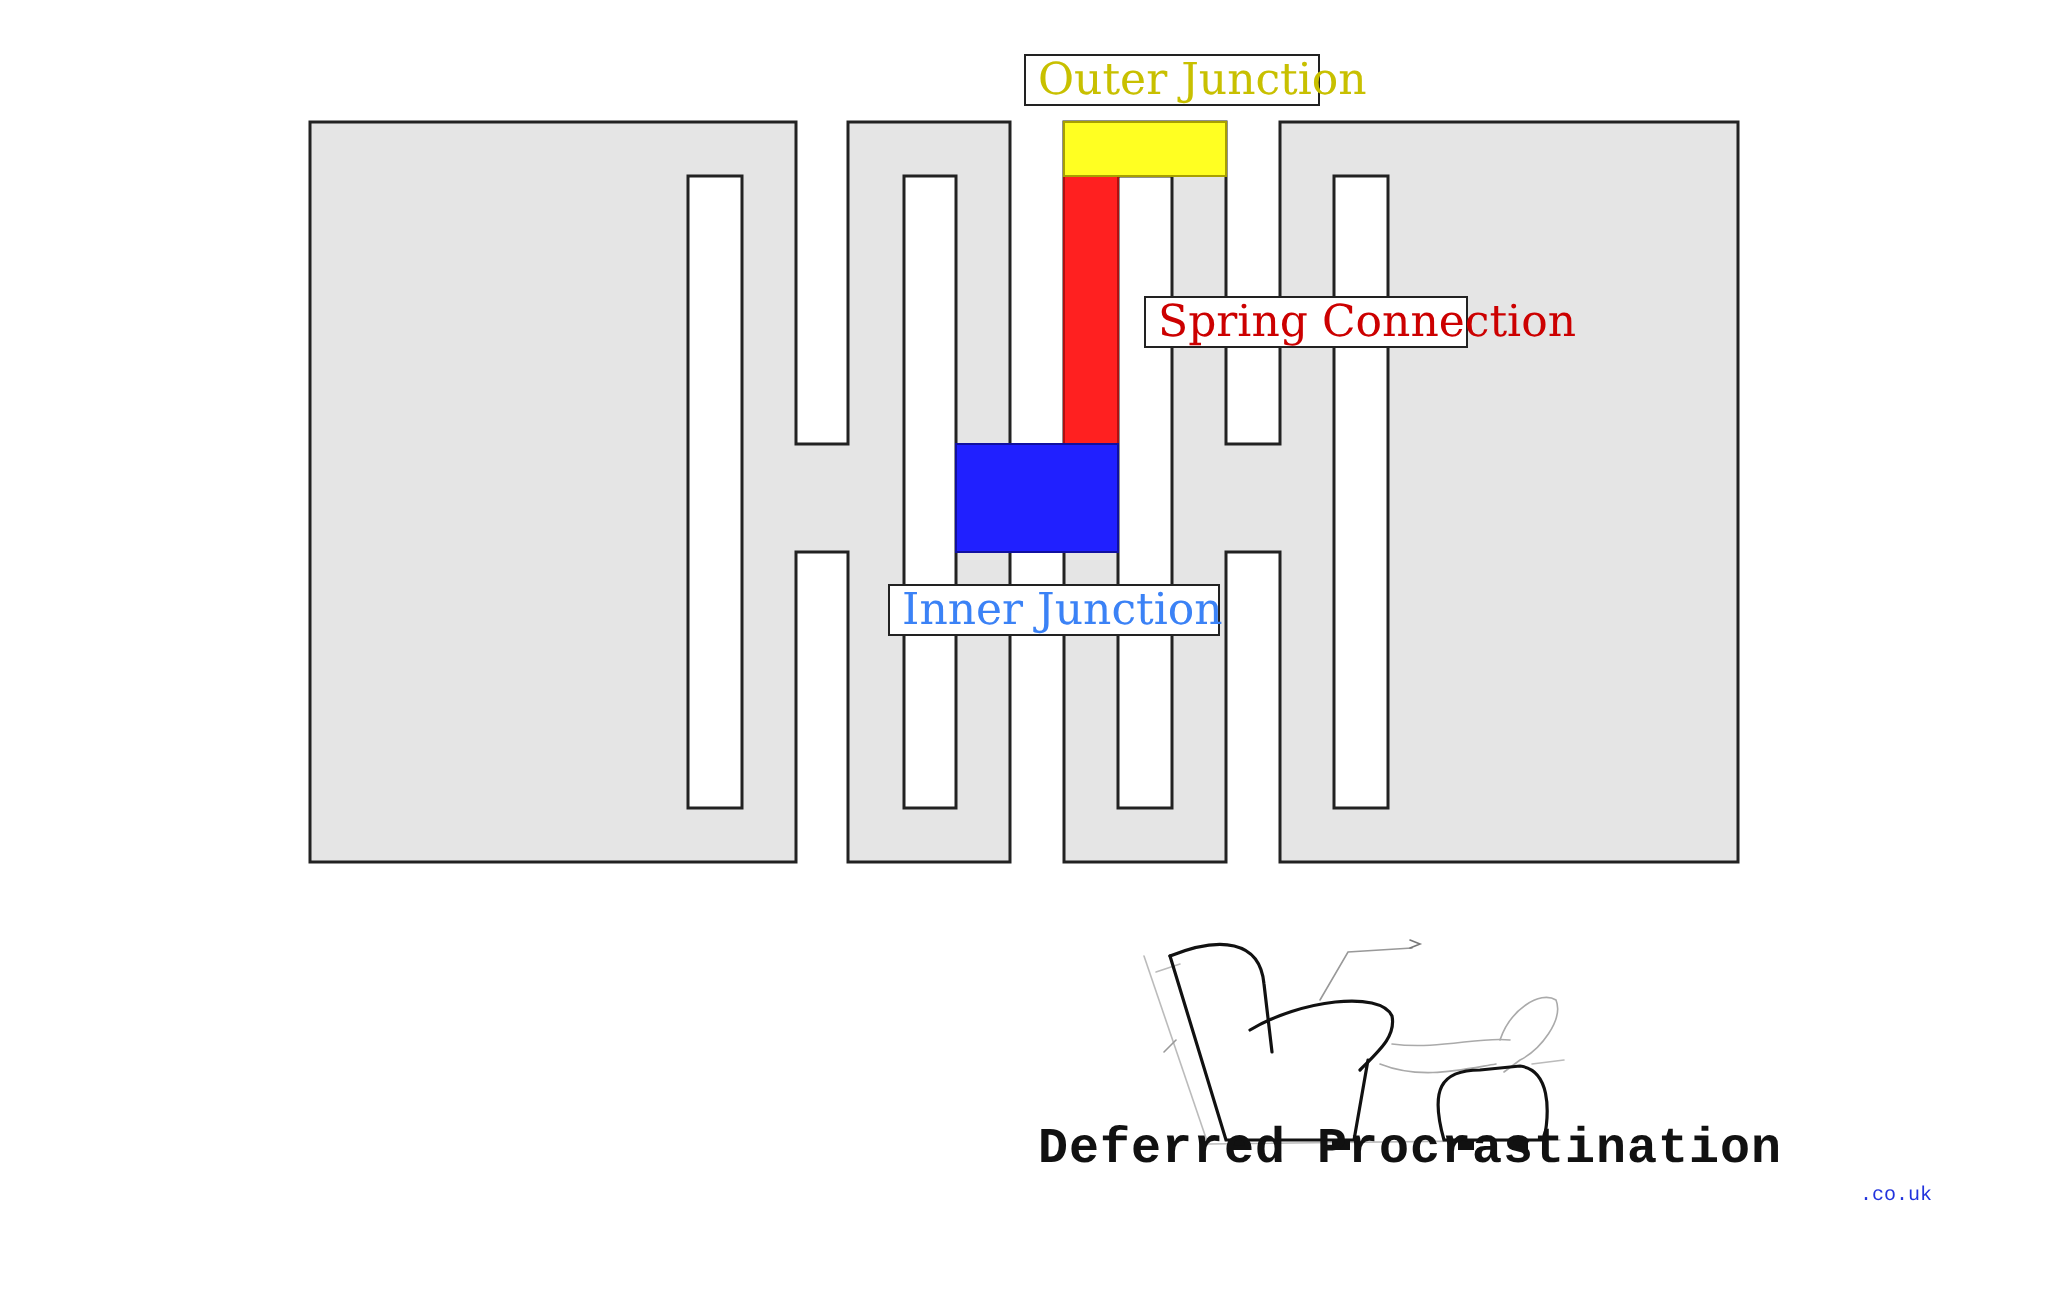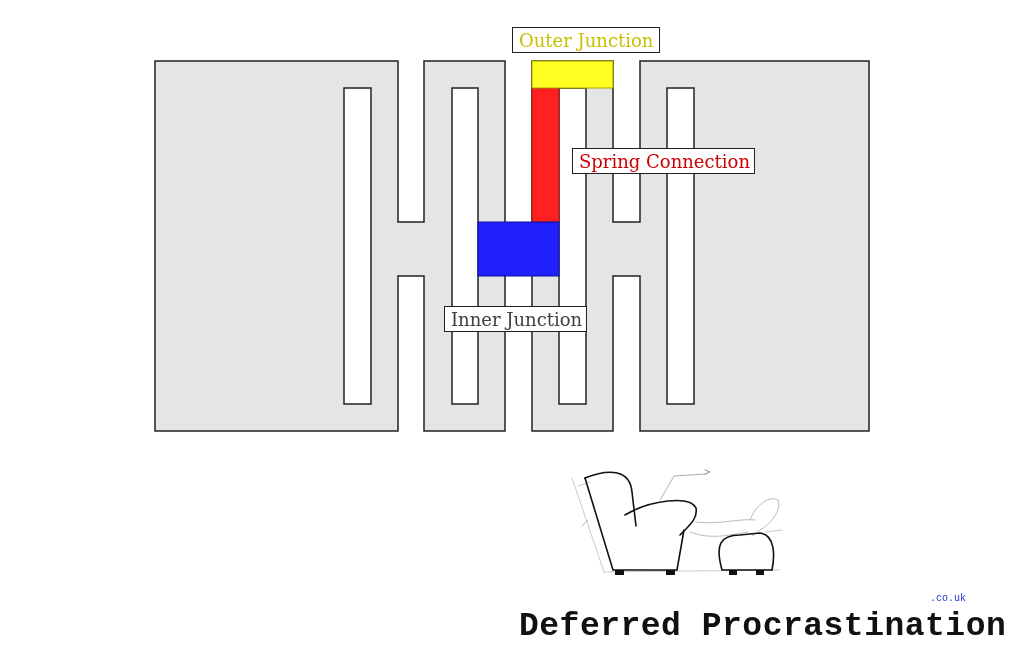--- a/index.html
+++ b/index.html
@@ -1,27 +1,27 @@
 <!DOCTYPE html>
 <html><head>
 <meta charset="utf-8">
 <style>
   html, body { margin:0; padding:0; background:#ffffff; }
   body { width:1024px; height:647px; position:relative; overflow:hidden; font-family:"DejaVu Serif", serif; }
   #diagram { position:absolute; left:0; top:0; }
   .label {
     position:absolute; background:#fff; border:1.5px solid #222;
-    font-family:"DejaVu Serif","Liberation Serif", serif; font-size:18px;
+    font-family:"DejaVu Serif","Liberation Serif", serif; font-size:22px;
     line-height:26px; height:26px; box-sizing:border-box; padding:0 6px;
     white-space:nowrap; text-align:right;
   }
   .logo-text {
-    position:absolute; left:519px; top:608px;
+    position:absolute; left:519px; top:560px;
     font-family:"Liberation Mono","DejaVu Sans Mono", monospace; font-weight:bold;
-    font-size:33px; color:#111; letter-spacing:0.5px;
+    font-size:25px; color:#111; letter-spacing:0.5px;
   }
   .logo-suffix {
     position:absolute; left:930px; top:593px;
     font-family:"Liberation Mono","DejaVu Sans Mono", monospace; font-weight:normal;
     font-size:10px; color:#2233dd;
   }
 </style>
 </head>
 <body>
 
@@ -59,17 +59,17 @@
     <path d="M722,570 C715,545 720,535 740,535 L760,533 C775,535 775,555 772,570 Z" stroke="#111" stroke-width="1.6"></path>
     <line x1="766" y1="532" x2="782" y2="530" stroke="#bbb" stroke-width="0.8"></line>
     <rect x="615" y="570" width="9" height="5" fill="#111" stroke="none"></rect>
     <rect x="666" y="570" width="9" height="5" fill="#111" stroke="none"></rect>
     <rect x="729" y="570" width="8" height="5" fill="#111" stroke="none"></rect>
     <rect x="756" y="570" width="8" height="5" fill="#111" stroke="none"></rect>
   </g>
 </svg>
 
 <div class="label" style="left:512px; top:27px; width:148px; color:#c8c000;">Outer Junction</div>
-<div class="label" style="left:572px; top:148px; width:183px; color:#cc0000;">Spring Connection</div>
-<div class="label" style="left:444px; top:306px; width:143px; color:#404040;">Inner Junction</div>
+<div class="label" style="left:572px; top:148px; width:162px; color:#cc0000;">Spring Connection</div>
+<div class="label" style="left:444px; top:292px; width:166px; color:#3b82f6;">Inner Junction</div>
 
 <div class="logo-text">Deferred Procrastination</div>
 <div class="logo-suffix">.co.uk</div>
 
 </body></html>

